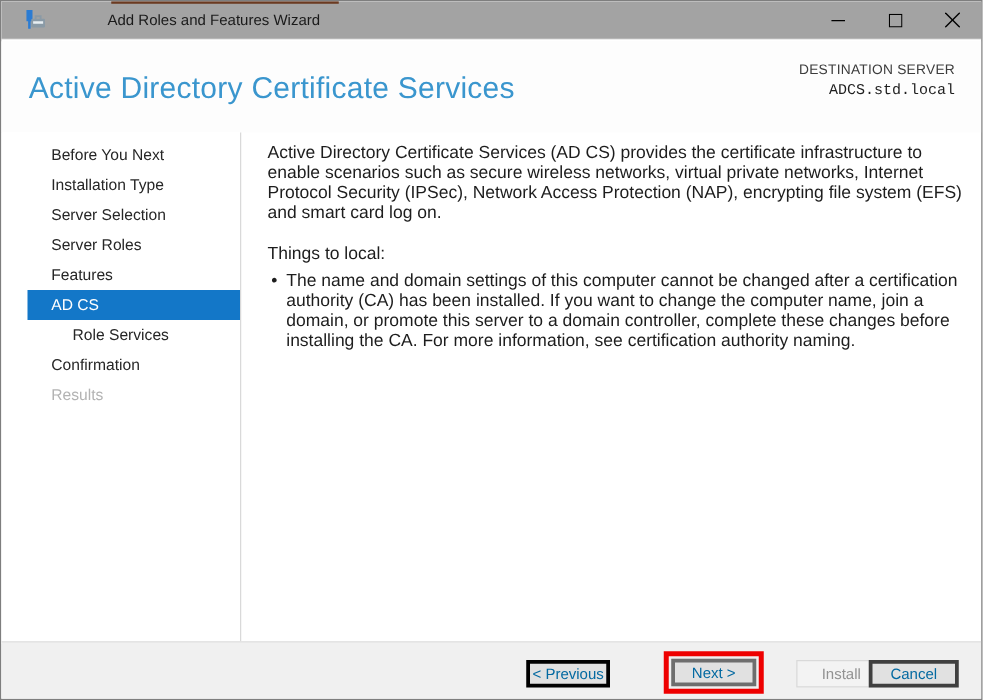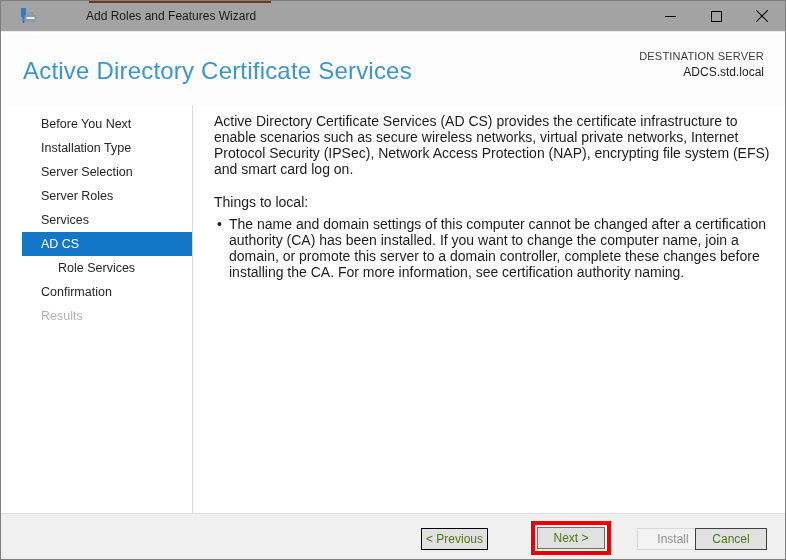--- a/index.html
+++ b/index.html
@@ -79,20 +79,21 @@
   }
   .dest-label {
     font-size: 11px;
     color: #3c3c3c;
     letter-spacing: 0.2px;
   }
   .dest-value {
     font-size: 12px;
     color: #1e1e1e;
     margin-top: 3px;
+    font-family: Liberation Mono, monospace;
   }
   
   .sidebar {
     position: absolute;
     left: 0; top: 105px;
     width: 192px; height: 409px;
     border-right: 1px solid #d9d9d9;
     background: #ffffff;
     padding-top: 6px;
   }
@@ -136,23 +137,23 @@
     height: 46px;
     background: var(--footer-gray, #f0f0f0);
     border-top: 1px solid #dfdfdf;
   }
   .btn {
     position: absolute;
     top: 14px;
     height: 22px;
     font-family: "Liberation Sans", sans-serif;
     font-size: 12px;
-    color: #4d7c0f;
+    color: #0369a1;
     background: #e1e1e1;
-    border: 1px solid #000000;
+    border: 3px solid #000000;
     cursor: pointer;
   }
   #btn-prev { left: 420px; width: 67px; }
   .red-box {
     position: absolute;
     left: 497px; top: 7px;
     width: 80px; height: 34px;
     border: 4px solid var(--annotation-red, #ee0000);
     display: flex;
     align-items: center;
@@ -216,21 +217,21 @@
       <div class="dest-label">DESTINATION SERVER</div>
       <div class="dest-value">ADCS.std.local</div>
     </div>
   </div>
 
   <nav class="sidebar">
     <div class="nav-item">Before You Next</div>
     <div class="nav-item">Installation Type</div>
     <div class="nav-item">Server Selection</div>
     <div class="nav-item">Server Roles</div>
-    <div class="nav-item">Services</div>
+    <div class="nav-item">Features</div>
     <div class="nav-item selected">AD CS</div>
     <div class="nav-item child">Role Services</div>
     <div class="nav-item">Confirmation</div>
     <div class="nav-item disabled">Results</div>
   </nav>
 
   <main class="main">
     <p class="intro">Active Directory Certificate Services (AD CS) provides the certificate infrastructure to enable scenarios such as secure wireless networks, virtual private networks, Internet Protocol Security (IPSec), Network Access Protection (NAP), encrypting file system (EFS) and smart card log on.</p>
     <p class="note-heading">Things to local:</p>
     <div class="bullet-row">

